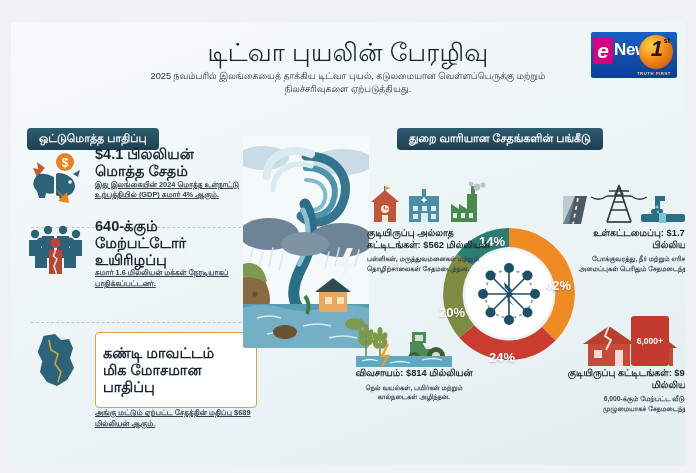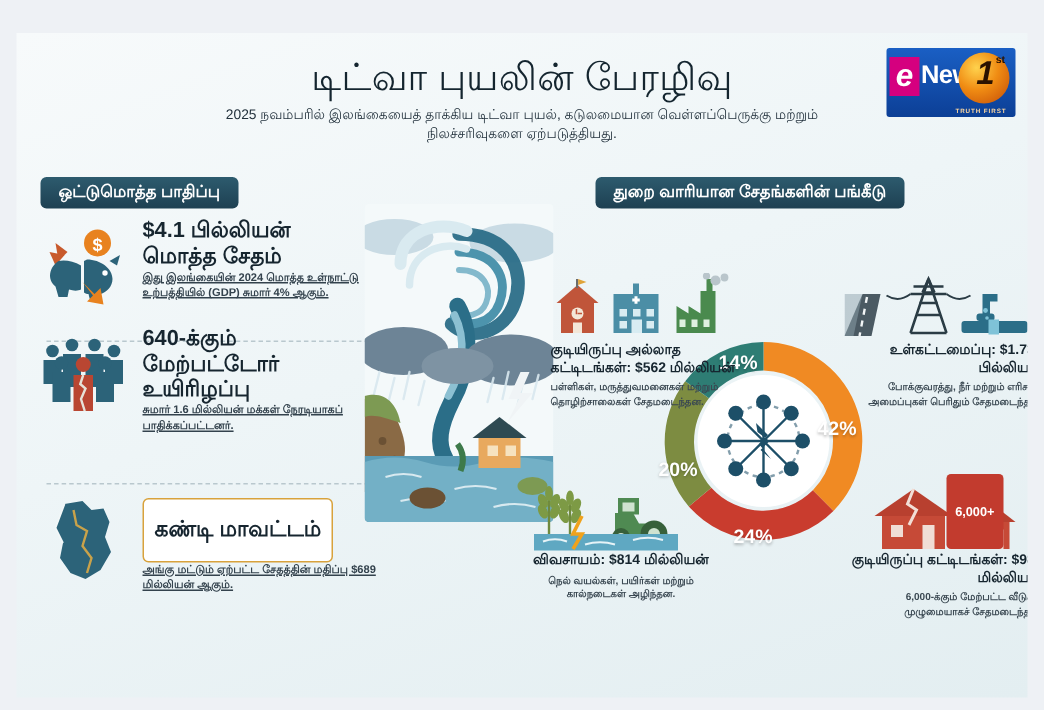--- a/index.html
+++ b/index.html
@@ -61,21 +61,21 @@
   .logo-tag {
     position: absolute; right: 6px; bottom: 2px;
     color: #ffd9a0; font-size: 4.2px; letter-spacing: .6px; font-weight: bold;
   }
   
   .banner {
     position: absolute;
     background: linear-gradient(180deg,#2d5b6e 0%,#1e4052 100%);
     color: #fff; border-radius: 4px;
     font-size: 11px; font-weight: bold;
-    padding: 4px 12px; white-space: nowrap;
+    padding: 4px 12px; white-space: nowrap; margin-top: 10px;
   }
   #banner-left  { left: 16px;  top: 96px; }
   #banner-right { left: 386px; top: 96px; }
   
   .stat {
     position: absolute; left: 14px; width: 232px;
     display: flex; gap: 8px; align-items: flex-start;
   }
   #stat-1 { top: 122px; }
   #stat-2 { top: 194px; }
@@ -225,20 +225,21 @@
     <div class="stat-icon">
       <svg viewBox="0 0 62 62" width="62" height="62">
         <path d="M18 6 L30 4 L36 10 L44 9 L48 18 L45 28 L49 38 L42 50 L32 56 L22 52 L15 42 L17 32 L12 22 Z" fill="#2c6379"></path>
         <path d="M24 10 L26 20 L33 24 L30 34 L36 42 L33 52" stroke="#c9a24a" stroke-width="1.6" fill="none"></path>
         <path d="M17 32 L12 22 L18 6" stroke="#f2f7f8" stroke-width="1.2" fill="none"></path>
       </svg>
     </div>
     <div class="stat-body">
       <div class="stat-head boxed">
         <div>கண்டி மாவட்டம்</div>
+        <div>மிக மோசமான பாதிப்பு</div>
       </div>
       <div class="stat-desc">அங்கு மட்டும் ஏற்பட்ட சேதத்தின் மதிப்பு $689 மில்லியன் ஆகும்.</div>
     </div>
   </div>
 
   <div class="storm">
     <svg viewBox="0 0 126 212" width="126" height="212">
       <rect width="126" height="212" fill="#f4f9fa"></rect>
 
       <ellipse cx="20" cy="22" rx="26" ry="12" fill="#c9dbe4"></ellipse>

